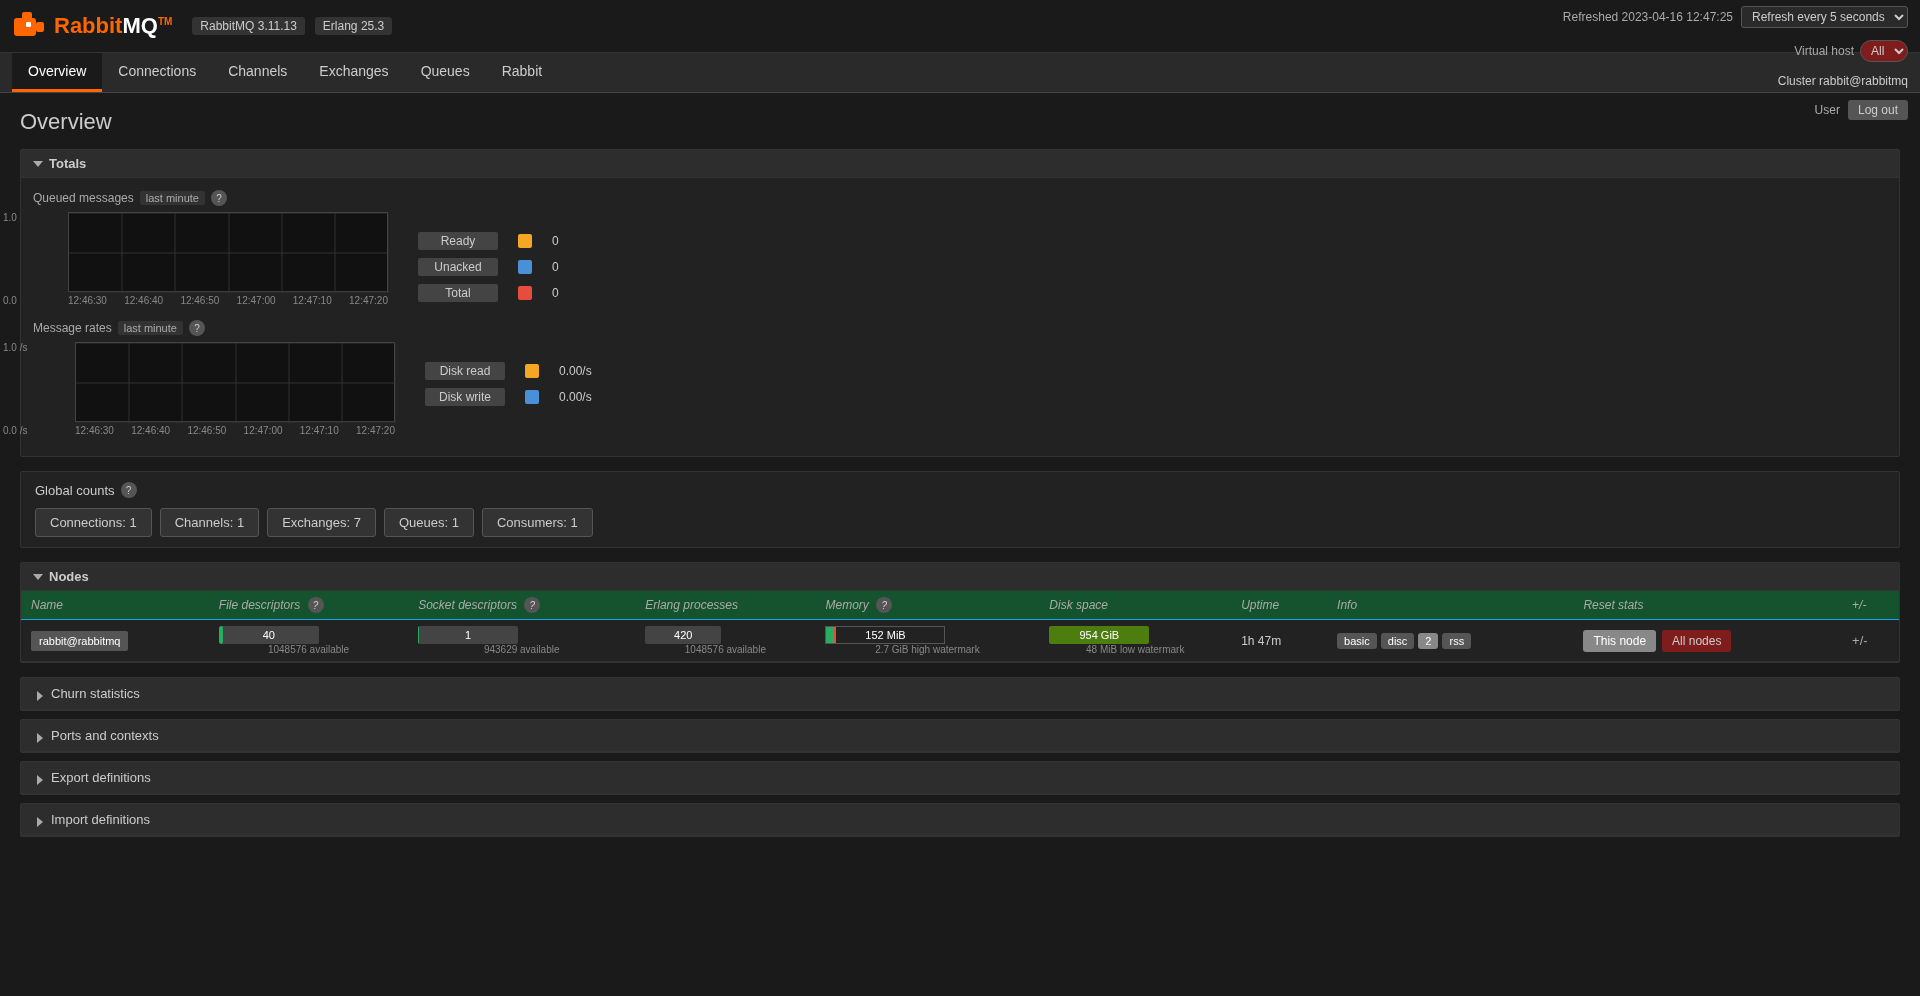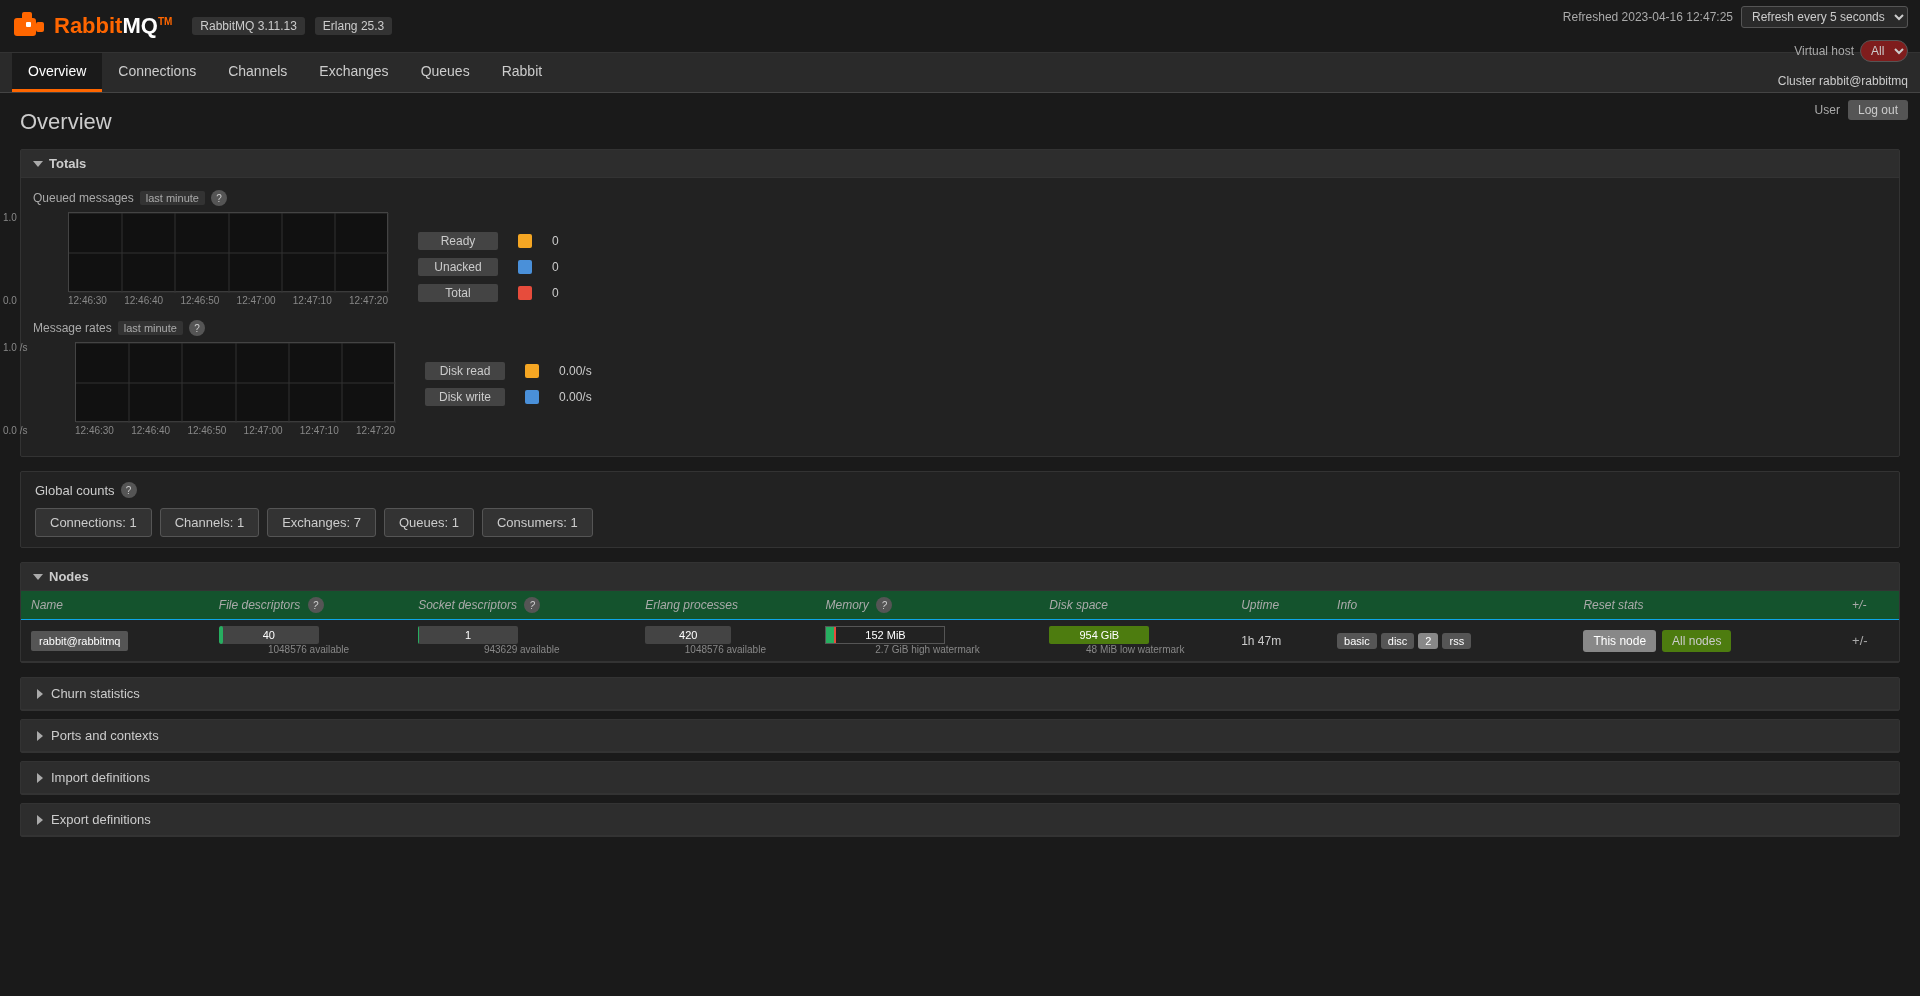--- a/index.html
+++ b/index.html
@@ -366,42 +366,42 @@
     }
     .tag-basic { background: #555; }
     .tag-disc { background: #555; }
     .tag-2 { background: #888; color: #fff; }
     .tag-rss { background: #555; }
     .reset-btns {
       display: flex;
       gap: 6px;
     }
     .reset-btn {
-      background: #4d7c0f;
+      background: #7f1d1d;
       color: #ccc;
       border: none;
       padding: 4px 10px;
       border-radius: 3px;
       cursor: pointer;
       font-size: 12px;
     }
     .reset-btn.active {
       background: #888;
       color: #fff;
     }
     .plus-minus {
       color: #aaa;
       font-size: 13px;
       cursor: pointer;
     }
     .section-collapse {
       background: #2d2d2d;
       padding: 8px 16px;
       display: flex;
-      align-items: center;
+      align-items: flex-end;
       gap: 8px;
       cursor: pointer;
       border-bottom: 1px solid #333;
       font-size: 13px;
       color: #ccc;
     }
     .section-collapse:not(:first-child) {
       border-top: 1px solid #333;
     }
     .collapsed-section {
@@ -638,21 +638,21 @@
               <div class="progress-sub">1048576 available</div>
             </td>
             <td>
               <div class="progress-bar-wrap" style="background:#444; width:100px;">
                 <div class="progress-bar-fill" style="background:#27ae60; width:0.2%;"></div>
                 <span class="progress-bar-text">1</span>
               </div>
               <div class="progress-sub">943629 available</div>
             </td>
             <td>
-              <div class="progress-bar-wrap" style="background:#444; width:86px;">
+              <div class="progress-bar-wrap" style="background:#444; width:76px;">
                 <div class="progress-bar-fill" style="background:#27ae60; width:0.04%;"></div>
                 <span class="progress-bar-text">420</span>
               </div>
               <div class="progress-sub">1048576 available</div>
             </td>
             <td style="min-width:120px;">
               <div style="position:relative; background:#222; border:1px solid #555; height:18px; width:120px;">
                 <div style="background:#27ae60; height:100%; width:6%;"></div>
                 <div style="position:absolute; top:0; left:6%; width:2px; height:100%; background:#e74c3c;"></div>
                 <span style="position:absolute; top:50%; left:50%; transform:translate(-50%,-50%); font-size:11px; color:#fff; white-space:nowrap;">152 MiB</span>
@@ -699,24 +699,24 @@
   <div class="collapsed-section">
     <div class="section-collapse">
       <span class="triangle-right"></span>
       <span>Ports and contexts</span>
     </div>
   </div>
 
   <div class="collapsed-section">
     <div class="section-collapse">
       <span class="triangle-right"></span>
-      <span>Import definitions</span>
+      <span>Export definitions</span>
     </div>
   </div>
 
   <div class="collapsed-section">
     <div class="section-collapse">
       <span class="triangle-right"></span>
-      <span>Export definitions</span>
+      <span>Import definitions</span>
     </div>
   </div>
 
 </div>
 
 </body></html>

